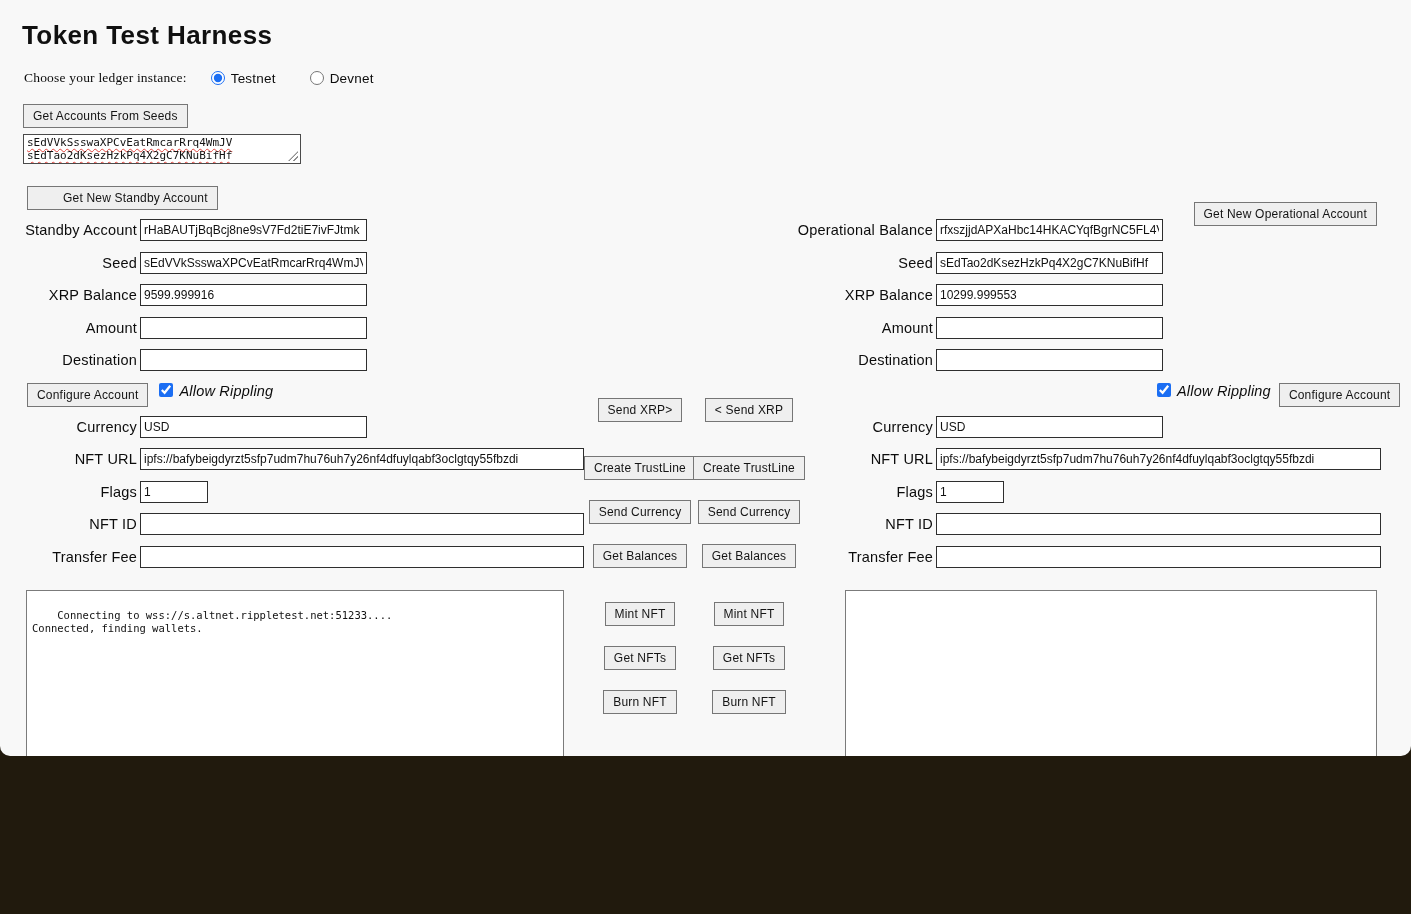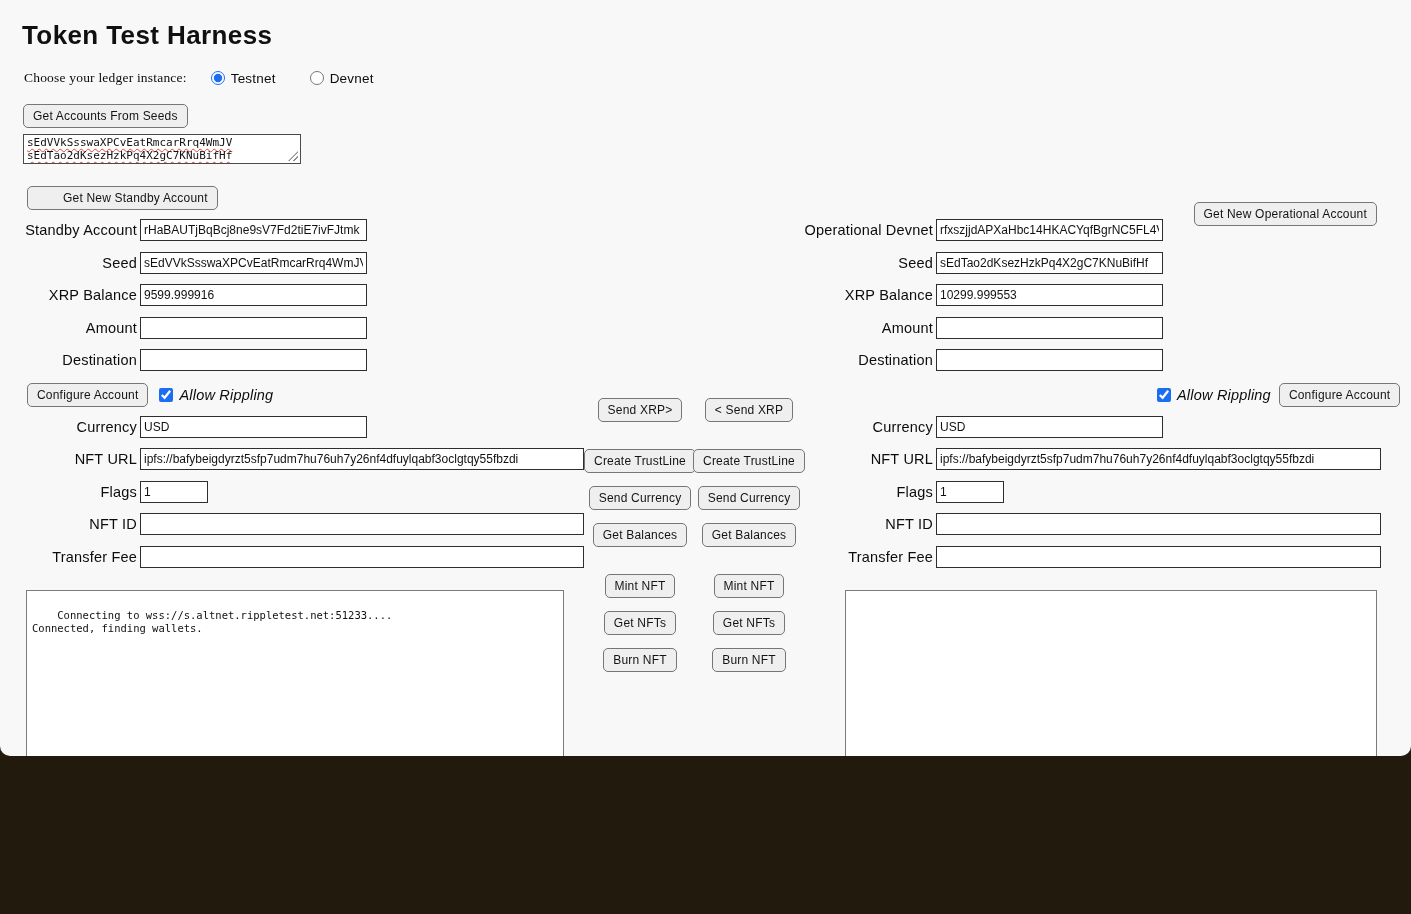--- a/index.html
+++ b/index.html
@@ -27,21 +27,21 @@
     display:flex;align-items:center;font-size:13.5px;color:#0c0c0c;letter-spacing:.2px;
   }
   .ledger-row .prompt{margin-right:24px;font-family:Liberation Serif, serif;}
   input[type=radio],input[type=checkbox]{
     width:14px;height:14px;margin:0 6px 0 0;accent-color:#1b6ef3;
   }
   .radio-group{display:flex;align-items:center;margin-right:34px;}
   button{
     font-family:"Liberation Sans",sans-serif;
     font-size:12px;color:#141414;letter-spacing:.2px;
-    background:#efefef;border:1px solid #767676;border-radius:5px;
+    background:#efefef;border:1px solid #767676;border-radius:0;
     padding:4px 9px;cursor:pointer;white-space:nowrap;
   }
   .seeds-box{
     position:absolute;left:23px;top:134px;width:270px;height:26px;
     background:#fff;border:1px solid #4a4a4a;
     font-family:"DejaVu Sans Mono","Liberation Mono",monospace;
     font-size:11px;line-height:13px;color:#111;
     padding:1px 3px;overflow:hidden;
   }
   .seed-line{
@@ -69,25 +69,25 @@
   .tinput{
     height:20px;box-sizing:content-box;
     border:1px solid #2e2e2e;border-radius:0;background:#fff;
     font-family:"Liberation Sans",sans-serif;font-size:12px;color:#111;
     padding:0 3px;outline:none;
   }
   .w-std{width:219px;}
   .w-wide-l{width:436px;}
   .w-wide-r{width:437px;}
   .w-sm{width:60px;}
-  .cfg{position:absolute;display:flex;align-items:center;height:24px;}
+  .cfg{position:absolute;display:flex;align-items:flex-start;height:24px;}
   .cfg .cbx-label{font-size:14.5px;color:#0c0c0c;letter-spacing:.2px;font-style:italic;}
   .btn-col{
     position:absolute;top:398px;width:98px;
-    display:flex;flex-direction:column;align-items:center;gap:13px;
+    display:flex;flex-direction:column;align-items:center;gap:20px;
   }
   .btn-col .gap-lg{margin-top:14px;}
   .result-box{
     position:absolute;background:#fff;border:1px solid #7b7b7b;
     font-family:"DejaVu Sans Mono","Liberation Mono",monospace;
     font-size:10.5px;line-height:13.5px;color:#111;
     padding:4px 5px;white-space:pre-wrap;overflow:hidden;
   }
 </style>
 </head>
@@ -162,21 +162,21 @@
   <div class="frow left" style="left:0;top:513px;">
     <span class="flabel">NFT ID</span>
     <input class="tinput w-wide-l" value="" style="">
   </div>
   <div class="frow left" style="left:0;top:546px;">
     <span class="flabel">Transfer Fee</span>
     <input class="tinput w-wide-l" value="" style="">
   </div>
 
   <div class="frow right" style="left:663px;top:219px;">
-    <span class="flabel">Operational Devnet</span>
+    <span class="flabel">Operational Balance</span>
     <input class="tinput w-std" value="rfxszjjdAPXaHbc14HKACYqfBgrNC5FL4V" style="">
   </div>
   <div class="frow right" style="left:663px;top:252px;">
     <span class="flabel">Seed</span>
     <input class="tinput w-std" value="sEdTao2dKsezHzkPq4X2gC7KNuBifHf" style="">
   </div>
   <div class="frow right" style="left:663px;top:284px;">
     <span class="flabel">XRP Balance</span>
     <input class="tinput w-std" value="10299.999553" style="">
   </div>

